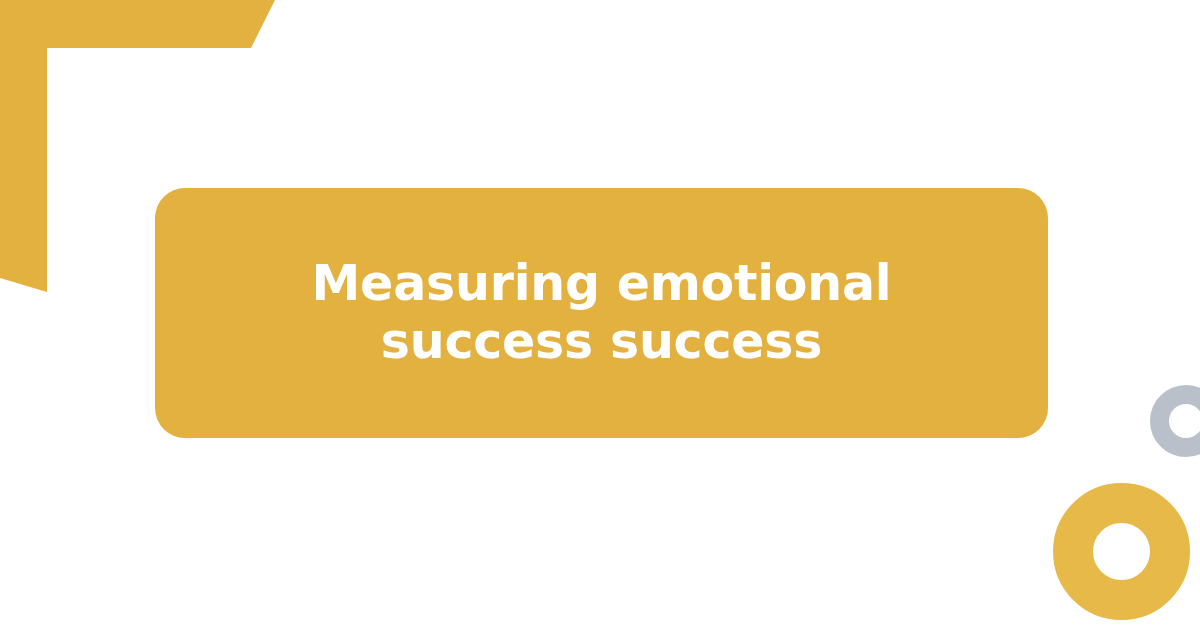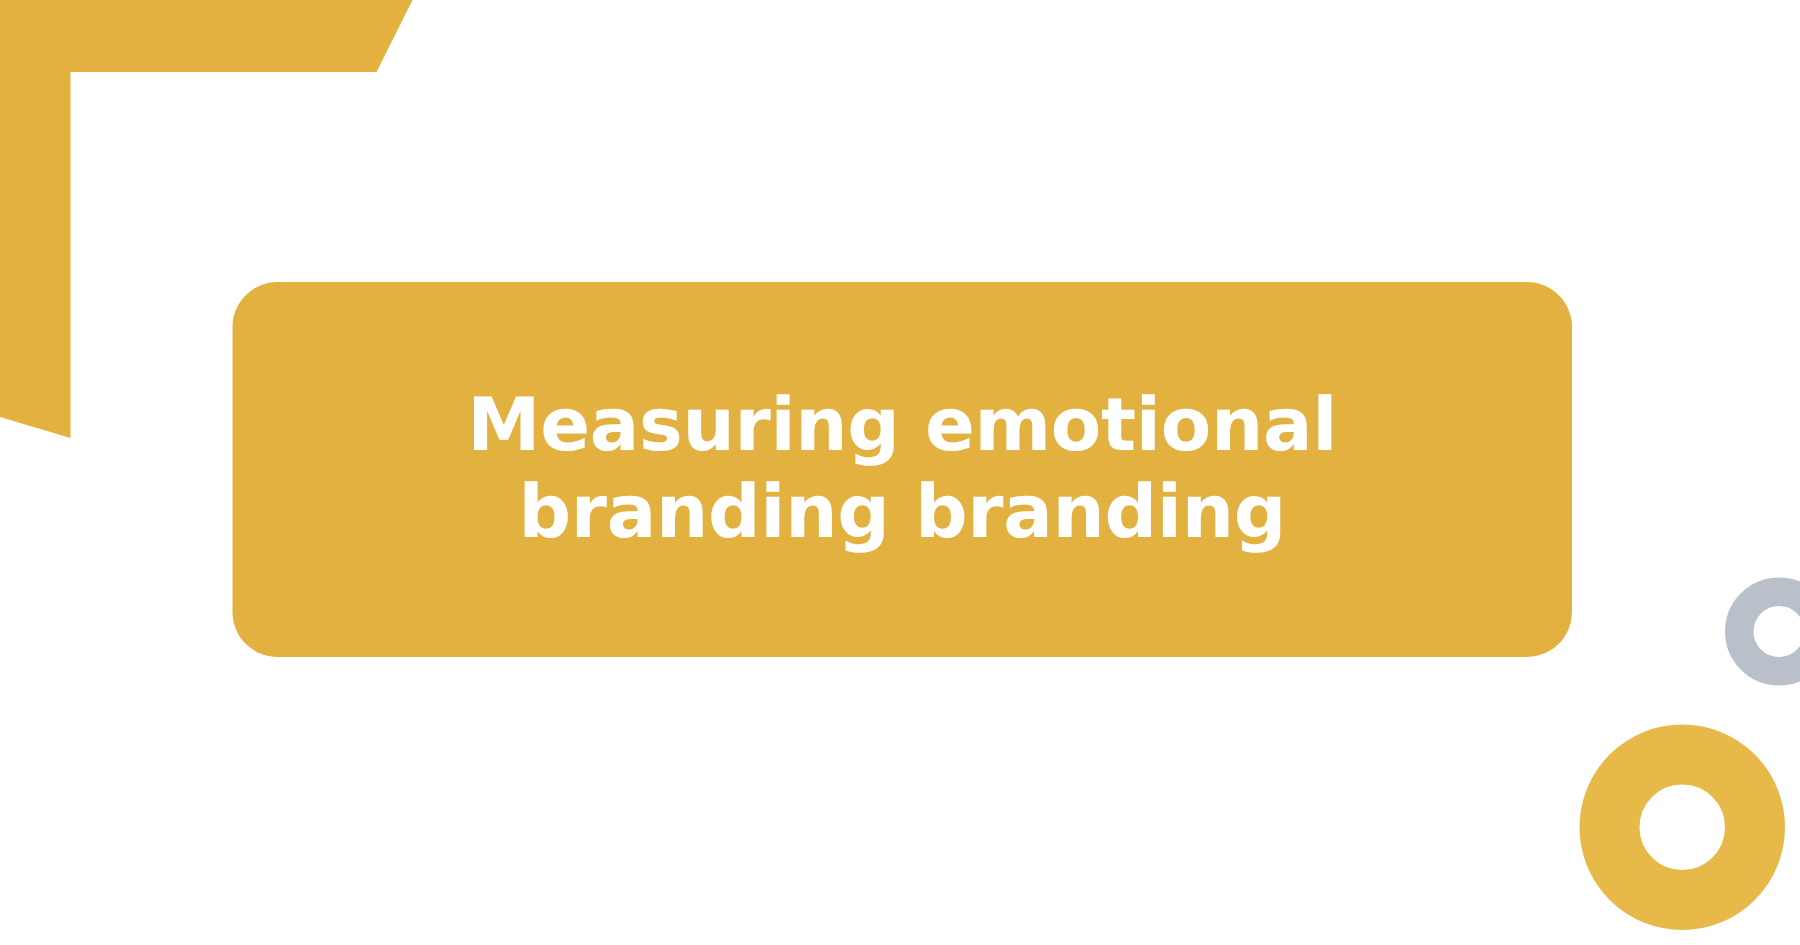--- a/index.html
+++ b/index.html
@@ -83,19 +83,19 @@
 </head>
 <body>
 
 <div class="canvas">
 
   <svg class="corner-bracket" viewBox="0 0 290 300" aria-hidden="true">
     <path d="M0,0 L275,0 L251,48 L47,48 L47,292 L0,278 Z" fill="#e2b140"></path>
   </svg>
 
   <div class="title-card">
-    <h1 class="title-text">Measuring emotional branding branding</h1>
+    <h1 class="title-text">Measuring emotional success success</h1>
   </div>
 
   <div class="ring ring-gray"></div>
   <div class="ring ring-gold"></div>
 
 </div>
 
 </body></html>

